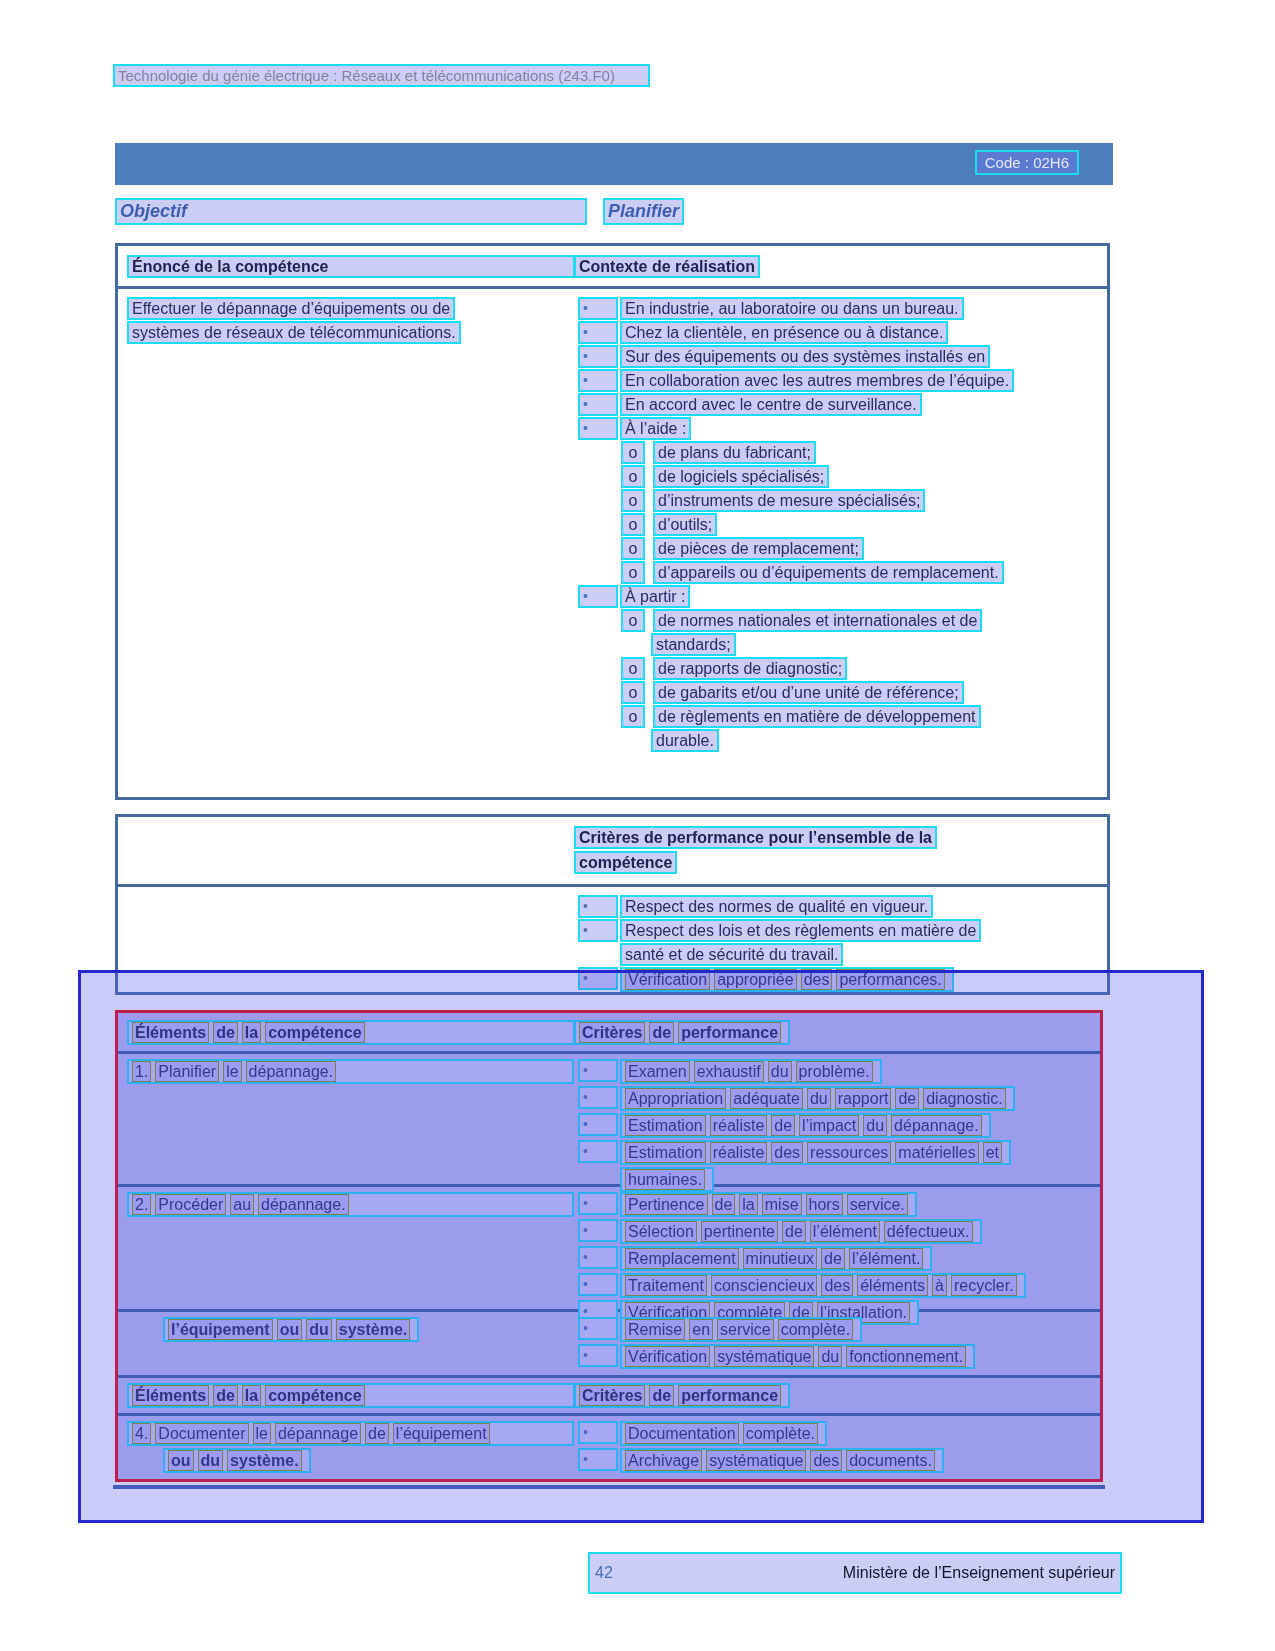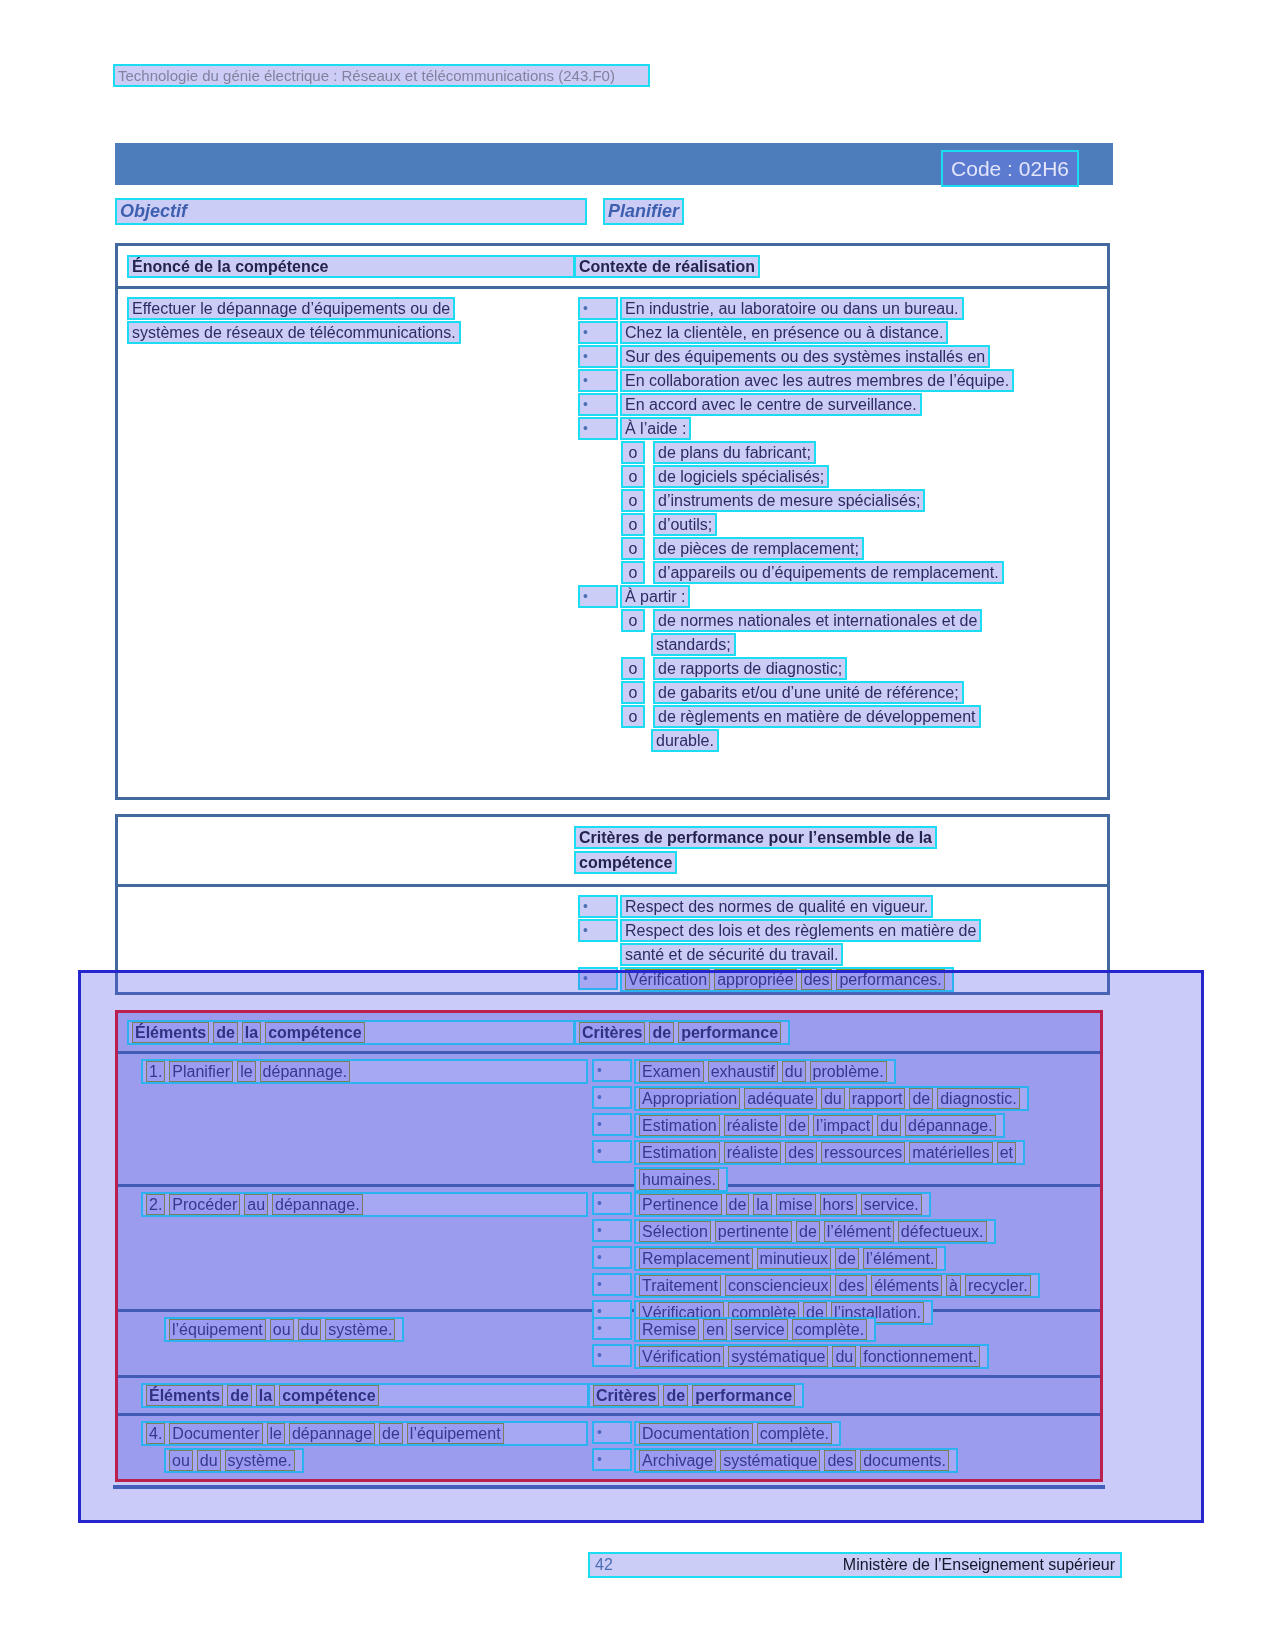--- a/index.html
+++ b/index.html
@@ -7,22 +7,22 @@
         font-family:"Liberation Sans",sans-serif;overflow:hidden;}
 
   
   .hl{display:inline-block;background:#cccdf6;border:2px solid #1cdcf2;
       padding:0 3px;line-height:19px;font-size:16px;color:#2c2c62;white-space:nowrap;}
   .bold{font-weight:bold;color:#23234f;}
 
   .doc-header{position:absolute;left:113px;top:64px;font-size:15px;color:#84819f;width:527px;}
 
   .banner{position:absolute;left:115px;top:143px;width:998px;height:42px;background:#4d7dbb;}
-  .code{position:absolute;right:34px;top:7px;font-size:21px;color:#e4e4fa;background:#5a7bd0;
-        border:2px solid #1cdcf2;padding:8px 8px;line-height:17px;}
+  .code{position:absolute;right:34px;top:7px;font-size:15px;color:#e4e4fa;background:#5a7bd0;
+        border:2px solid #1cdcf2;padding:2px 8px;line-height:17px;}
 
   .titlerow{position:absolute;left:115px;top:198px;}
   .titletext{font-size:18px;font-weight:bold;font-style:italic;color:#3e5fae;line-height:23px;}
   .obj{width:462px;}
   .std{margin-left:16px;}
 
   .t{position:absolute;left:115px;background:#ffffff;border:3px solid #44699e;box-sizing:border-box;}
   .t1{top:243px;width:995px;height:557px;}
   .t2{top:814px;width:995px;height:181px;}
   .t3{position:absolute;left:115px;top:1010px;width:988px;height:472px;
@@ -39,44 +39,44 @@
   .ln{display:flex;align-items:flex-start;margin-bottom:1px;}
   .mk{width:30px;flex:0 0 auto;margin-left:4px;margin-right:2px;color:#4c72b4;font-size:14px;}
   .mk2{width:14px;flex:0 0 auto;margin-left:47px;margin-right:8px;text-align:center;}
   .c1{margin-left:46px;}
   .c2{margin-left:77px;}
 
   .hdr-lines .ln{margin-bottom:2px;}
 
   
   .t3 .thead{height:38px;border-bottom:3px solid #3b5f9e;background:transparent;}
-  .t3row{display:grid;grid-template-columns:447px 1fr;padding:5px 0 0 23px;
+  .t3row{display:grid;grid-template-columns:447px 1fr;padding:5px 0 0 9px;
          border-bottom:3px solid #3b5f9e;box-sizing:border-box;}
   .r1{height:133px;}
   .r2{height:125px;}
   .r3{height:66px;}
   .h2head{height:38px;}
   .r4{border-bottom:none;height:60px;}
   .t3 .ln{margin-bottom:2px;}
-  .t3c{margin-left:23px;}
+  .t3c{margin-left:36px;font-weight:bold;}
 
   
   .wz{white-space:nowrap;}
   .wz .w{border:1px solid #90901e;background:rgba(95,95,235,0.16);
          padding:0 2px;margin-right:4px;display:inline-block;}
 
   .t3underline{position:absolute;left:113px;top:1485px;width:992px;height:4px;background:#3c63a4;}
 
   .overlay{position:absolute;left:78px;top:970px;width:1126px;height:553px;
            background:rgba(82,82,240,0.30);border:3px solid #2626cf;
            box-sizing:border-box;pointer-events:none;z-index:10;}
 
   .footer{position:absolute;left:588px;top:1552px;width:520px;display:flex;
           justify-content:space-between;align-items:center;background:#cccdf6;
-          border:2px solid #1cdcf2;padding:1px 5px;font-size:16px;line-height:20px;}
+          border:2px solid #1cdcf2;padding:9px 5px;font-size:16px;line-height:20px;}
   .pageno{color:#4a6fb5;}
   .ministry{color:#0f172a;}
 </style>
 </head>
 <body>
 
 <div class="page">
 
   <div class="hl doc-header">Technologie du génie électrique : Réseaux et télécommunications (243.F0)</div>
 

